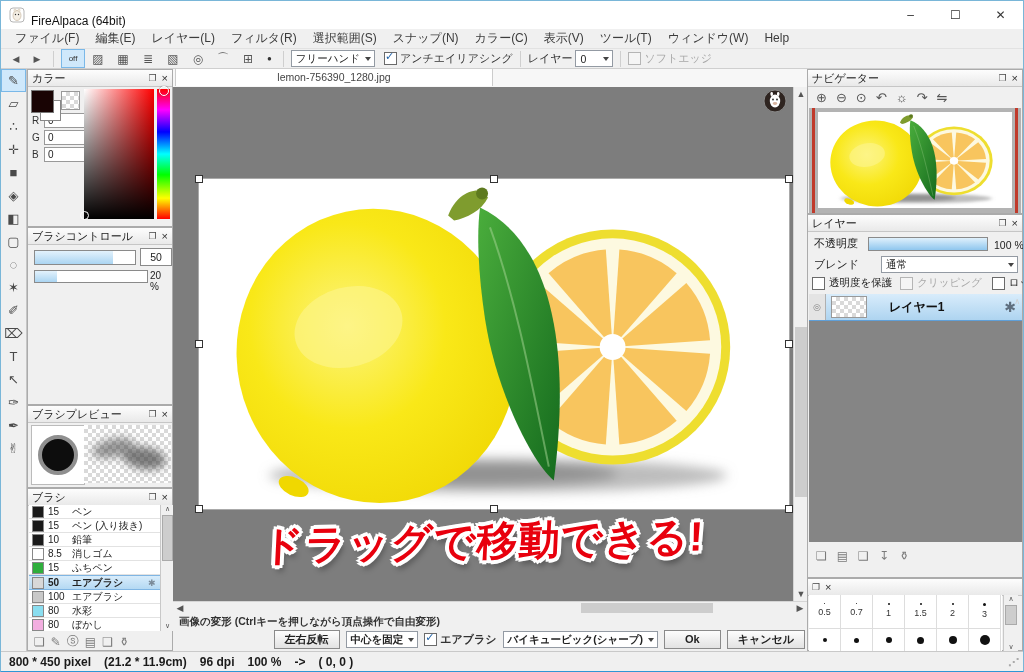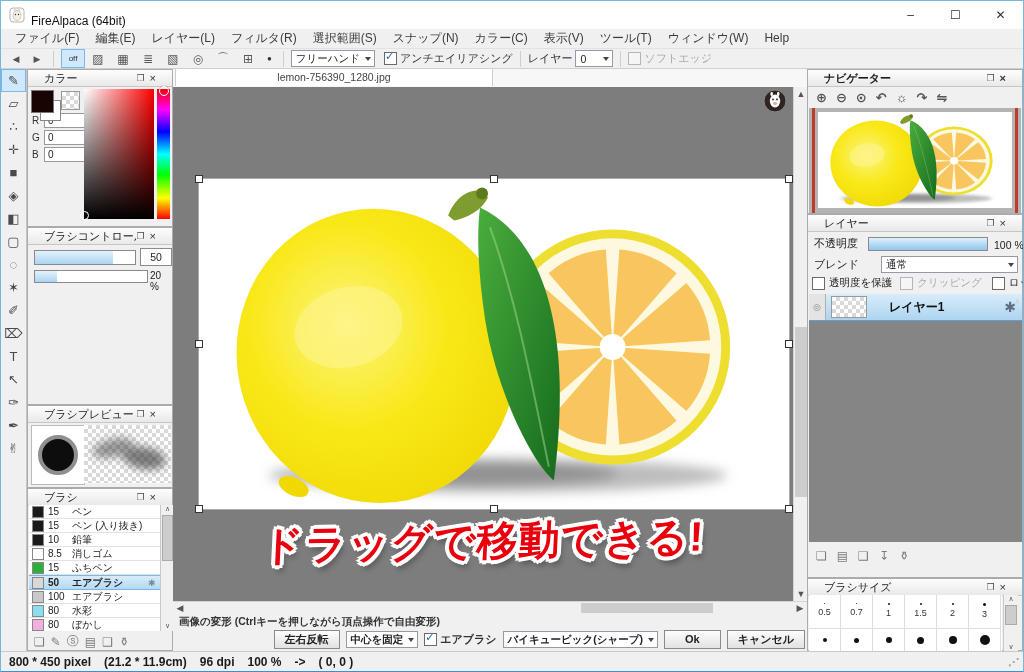--- a/index.html
+++ b/index.html
@@ -32,21 +32,21 @@
   .tblabel.disabled{color:#a8a8a8;}
   .cbrow{display:flex;align-items:center;gap:3px;}
   
   .main{position:absolute;left:0;top:68px;width:100%;height:582px;}
   .toolcol{position:absolute;left:0;top:0;width:25px;height:582px;background:#f0f0f0;border-right:1px solid #c6c6c6;}
   .tool{width:25px;height:23px;display:flex;align-items:center;justify-content:center;}
   .tool span{font-size:13px;color:#4a4a4a;}
   .toolcol .tool:first-child{background:#cfe8fb;outline:1px solid #7ab8e8;outline-offset:-1px;}
   
   .panel{position:absolute;background:#f0f0f0;border:1px solid #ababab;box-sizing:border-box;}
-  .phead{height:16px;background:linear-gradient(#fdfdfd,#e9e9e9);border-bottom:1px solid #c6c6c6;display:flex;align-items:center;padding:0 16px;}
+  .phead{height:16px;background:linear-gradient(#fdfdfd,#e9e9e9);border-bottom:1px solid #c6c6c6;display:flex;align-items:center;padding:0 4px;}
   .ptitle{font-size:11px;color:#1a1a1a;flex:1;white-space:nowrap;overflow:hidden;}
   .pdock{font-size:9px;color:#444;margin-right:5px;}
   .pclose{font-size:11px;color:#333;}
   
   .swatch-fg{position:absolute;left:3px;top:20px;width:21px;height:21px;background:#190404;border:1px solid #777;z-index:2;}
   .swatch-bg{position:absolute;left:12px;top:30px;width:19px;height:19px;background:#fff;border:1px solid #888;z-index:1;}
   .checker{background-color:#fff;background-image:linear-gradient(45deg,#d9d9d9 25%,transparent 25%,transparent 75%,#d9d9d9 75%),linear-gradient(45deg,#d9d9d9 25%,transparent 25%,transparent 75%,#d9d9d9 75%);background-size:8px 8px;background-position:0 0,4px 4px;}
   .swatch-tr{position:absolute;left:33px;top:21px;width:17px;height:17px;border:1px solid #999;}
   .rgbrow{position:absolute;left:4px;display:flex;align-items:center;gap:4px;}
   .rgbrow label{font-size:10px;color:#333;width:8px;}
@@ -489,21 +489,21 @@
           </span>
           <span class="combo">バイキュービック(シャープ)</span>
           <span class="xbtn" style="padding:0 20px;">Ok</span>
           <span class="xbtn">キャンセル</span>
         </div>
       </div>
     </div>
 
     <div class="rpanels">
 
-      <div class="panel" style="left:0;top:0;width:216px;height:145px;font-weight:bold;">
+      <div class="panel" style="left:0;top:0;width:216px;height:145px;">
         <div class="phead">
           <span class="ptitle">ナビゲーター</span>
           <span class="pdock">❐</span>
           <span class="pclose">×</span>
         </div>
         <div class="navtools">
           <span>⊕</span>
             <span>⊖</span>
             <span>⊙</span>
             <span>↶</span>
@@ -560,21 +560,20 @@
           <span class="pbtn">❏</span>
             <span class="pbtn">▤</span>
             <span class="pbtn">❑</span>
             <span class="pbtn">↧</span>
             <span class="pbtn">⚱</span>
         </div>
       </div>
 
       <div class="panel" style="left:0;top:509px;width:216px;height:73px;">
         <div class="phead">
-          <span class="ptitle">ブラシサイズ</span>
           <span class="pdock">❐</span>
           <span class="pclose">×</span>
         </div>
         <div class="szgrid">
           <div class="szrow">
 
               <div class="szcell">
                 <span class="szdot" style="width: 1px; height: 1px;"></span>
                 <span class="szlabel">0.5</span>
               </div>

